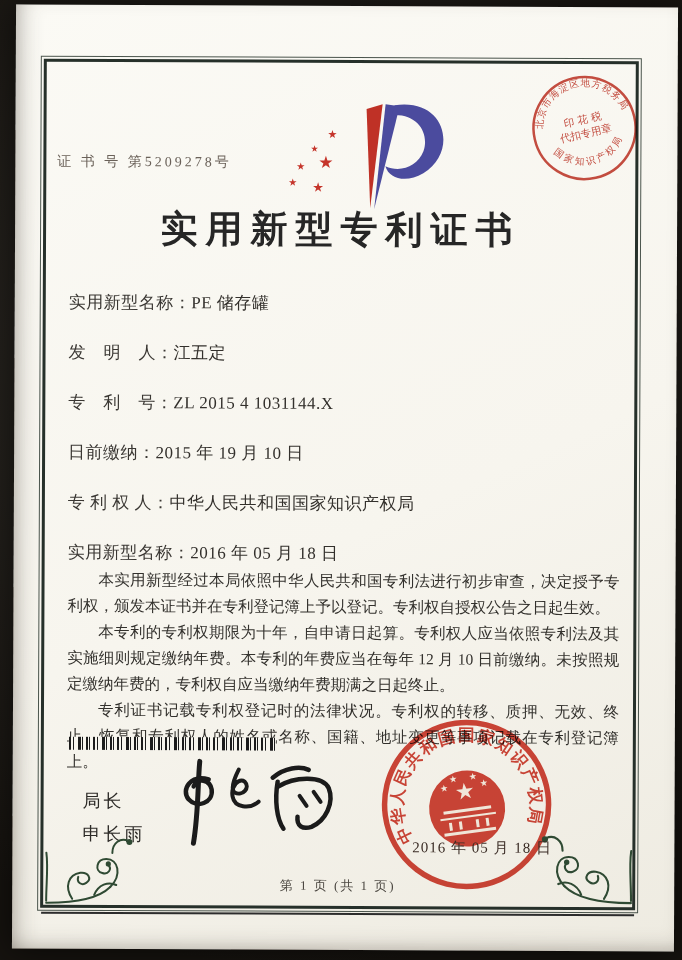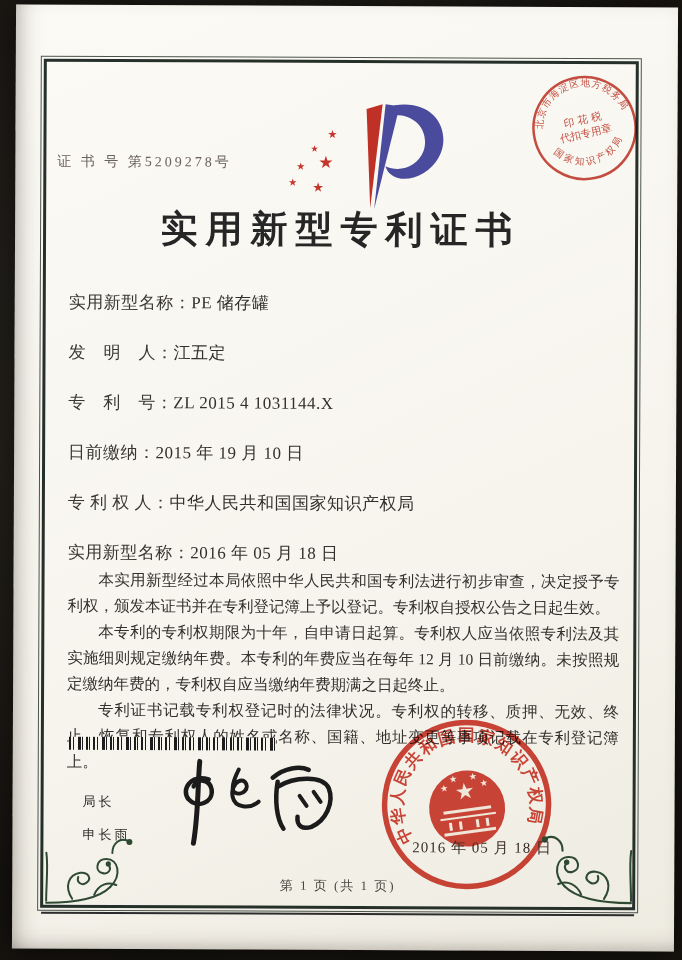--- a/index.html
+++ b/index.html
@@ -46,21 +46,21 @@
       #1c1c1c 0 2px, #f7f5ee 2px 4px,
       #1c1c1c 4px 5px, #f7f5ee 5px 9px,
       #1c1c1c 9px 12px,#f7f5ee 12px 13px,
       #1c1c1c 13px 14px,#f7f5ee 14px 17px,
       #1c1c1c 17px 19px,#f7f5ee 19px 20px,
       #1c1c1c 20px 21px,#f7f5ee 21px 24px);
   }
   .signer{
     position:absolute;left:70px;top:780px;
     font-family:"Liberation Sans","DejaVu Sans",sans-serif;
-    font-size:13px;color:#2c2a27;letter-spacing:3px;line-height:33px;font-weight:500;
+    font-size:18px;color:#2c2a27;letter-spacing:3px;line-height:33px;font-weight:500;
   }
   .sig-svg{position:absolute;left:160px;top:750px;}
   .seal{position:absolute;left:366px;top:710px;mix-blend-mode:multiply;opacity:.93;}
   .seal-date{
     position:absolute;left:400px;top:832px;font-size:15px;color:#3b2d26;letter-spacing:1px;z-index:5;
   }
   .tax-stamp{position:absolute;left:512px;top:64px;mix-blend-mode:multiply;opacity:.9;}
   .footer-page{
     position:absolute;left:28px;top:871px;width:595px;text-align:center;
     font-size:13px;color:#4b4741;letter-spacing:2px;

